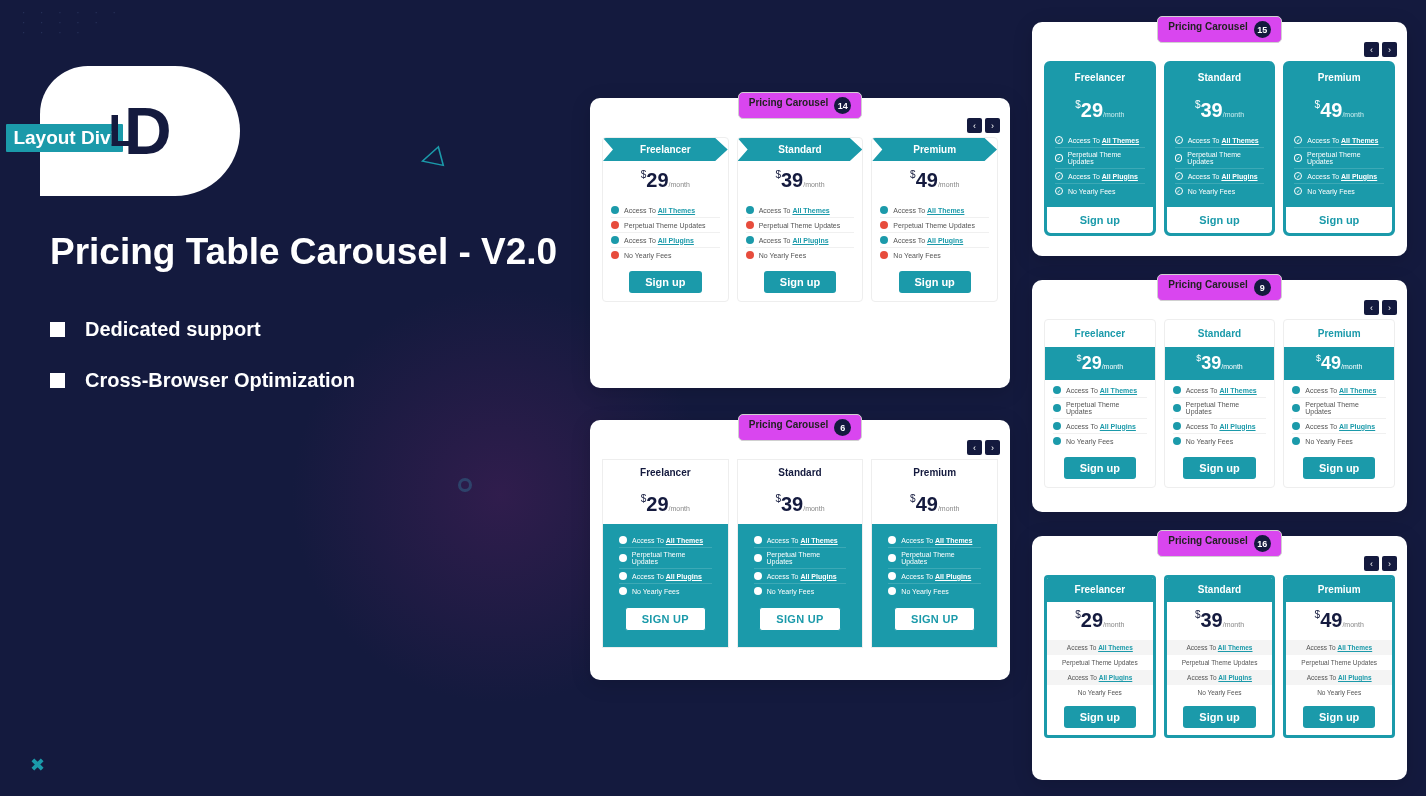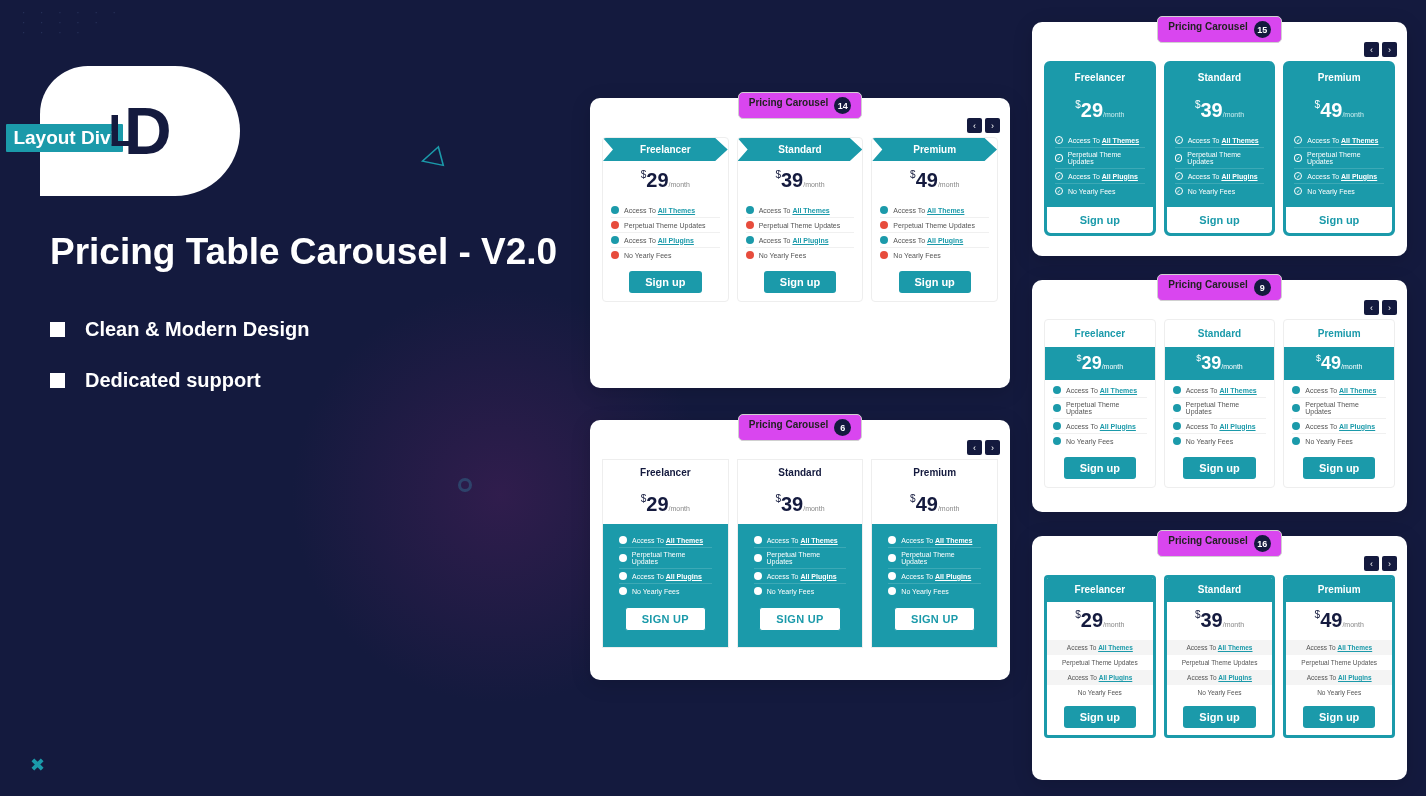--- a/index.html
+++ b/index.html
@@ -116,22 +116,22 @@
 <div class="left">
   <div class="logo-wrap">
     <div class="logo">
       <span class="logo-l">L</span>
       <span class="logo-d">D</span>
       <span class="logo-text">Layout Divi</span>
     </div>
   </div>
   <h1>Pricing Table Carousel - V2.0</h1>
   <ul class="features">
-    <li>Clean &amp; Modern Design</li>
     <li>Dedicated support</li>
+    <li>Cross-Browser Optimization</li>
   </ul>
 </div>
 
 <div class="right">
 
   <div class="panel p11">
     <div class="panel-header">
       <div class="panel-title">
         <span>Pricing Carousel</span>
         <span class="num">14</span>

